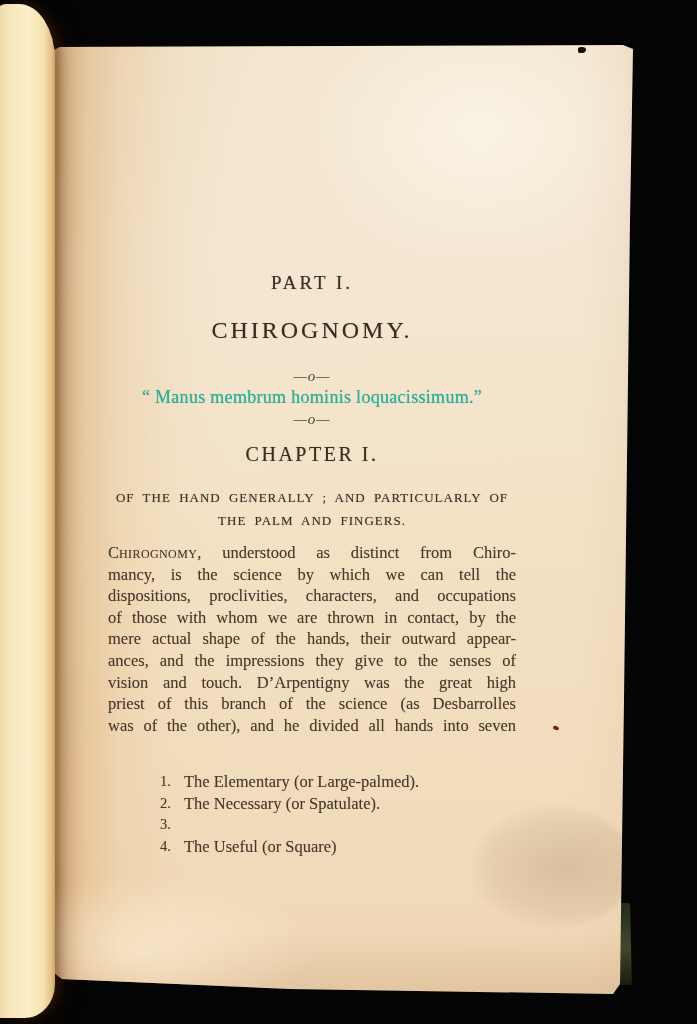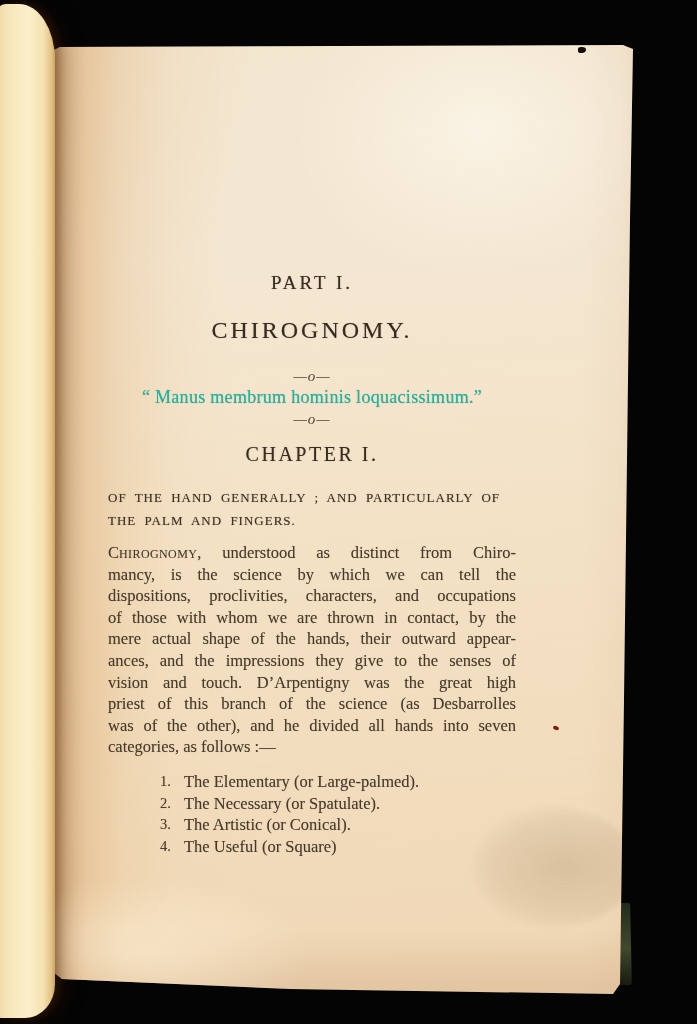--- a/index.html
+++ b/index.html
@@ -70,21 +70,21 @@
   .ornament.second{top:411px;}
   .epigraph{
     top:387px;text-align:center;font-size:18px;color:#14b8a6;
     letter-spacing:.3px;text-shadow:0 0 1px rgba(70,50,30,.4);
   }
   .chapter-heading{
     top:443px;text-align:center;font-size:20px;letter-spacing:2.5px;
     color:#372d22;text-shadow:0 0 1px rgba(70,50,30,.45);
   }
   .chapter-subtitle{
-    top:486px;text-align:left;font-size:13px;line-height:23px;
+    top:486px;text-align:center;font-size:13px;line-height:23px;
     letter-spacing:1px;word-spacing:4px;color:#3d3226;
     text-shadow:0 0 1px rgba(70,50,30,.45);
   }
   .para{
     top:542px;font-size:16.5px;line-height:21.6px;color:#463a2c;
     text-shadow:0 0 .8px rgba(80,60,40,.35);
   }
   .pline{text-align:justify;text-align-last:justify;height:21.6px;overflow:visible;white-space:normal;}
   .pline.last{text-align:left;text-align-last:left;}
   .lead-init{font-size:16.5px;}
@@ -137,35 +137,33 @@
       <div>
           <div class="pline">mancy, is the science by which we can tell the</div>
           <div class="pline">dispositions, proclivities, characters, and occupations</div>
           <div class="pline">of those with whom we are thrown in contact, by the</div>
           <div class="pline">mere actual shape of the hands, their outward appear-</div>
           <div class="pline">ances, and the impressions they give to the senses of</div>
           <div class="pline">vision and touch.  D’Arpentigny was the great high</div>
           <div class="pline">priest of this branch of the science (as Desbarrolles</div>
           <div class="pline">was of the other), and he divided all hands into seven</div>
         </div>
-      <div class="pline last">categories, as follows :—</div>
     </div>
 
     <div class="cat-list">
         <div class="cat-row">
         <span class="cat-num">1.</span>
         <span class="cat-label">The Elementary (or Large-palmed).</span>
       </div>
         <div class="cat-row">
         <span class="cat-num">2.</span>
         <span class="cat-label">The Necessary (or Spatulate).</span>
       </div>
         <div class="cat-row">
         <span class="cat-num">3.</span>
-        <span class="cat-label">The Artistic (or Conical).</span>
       </div>
         <div class="cat-row">
         <span class="cat-num">4.</span>
         <span class="cat-label">The Useful (or Square)</span>
       </div>
       </div>
 
   </div>
 </div>
 

